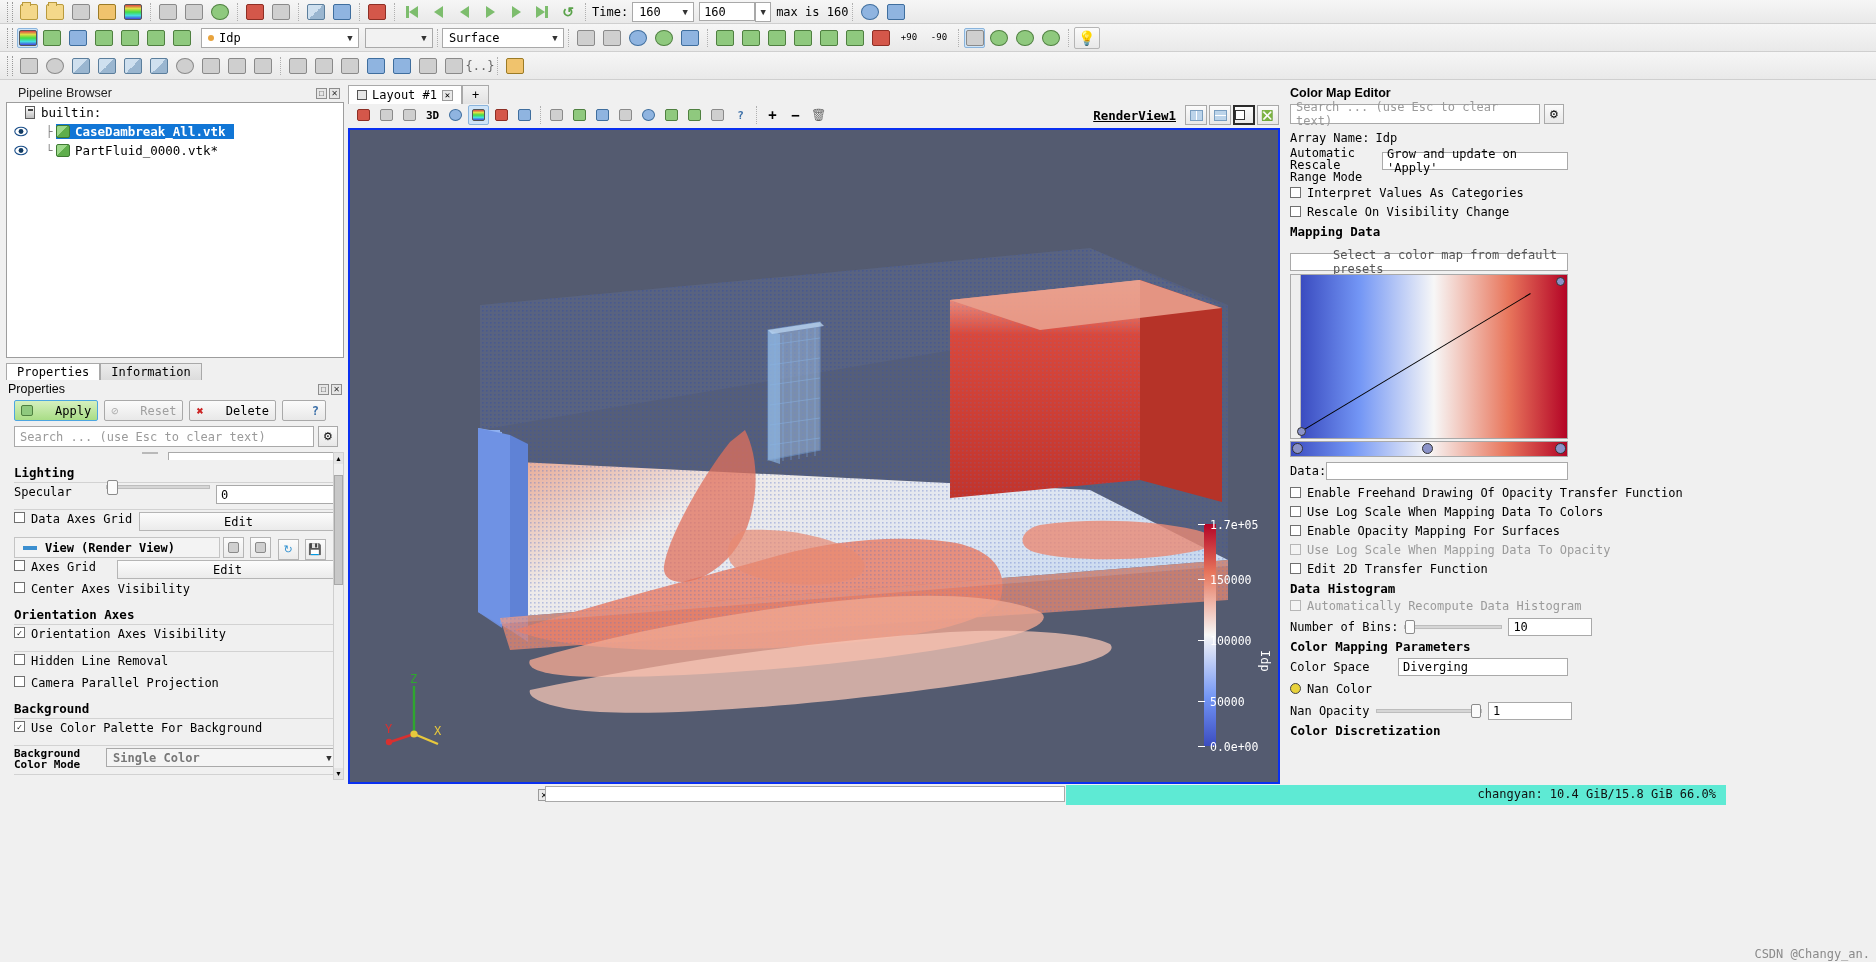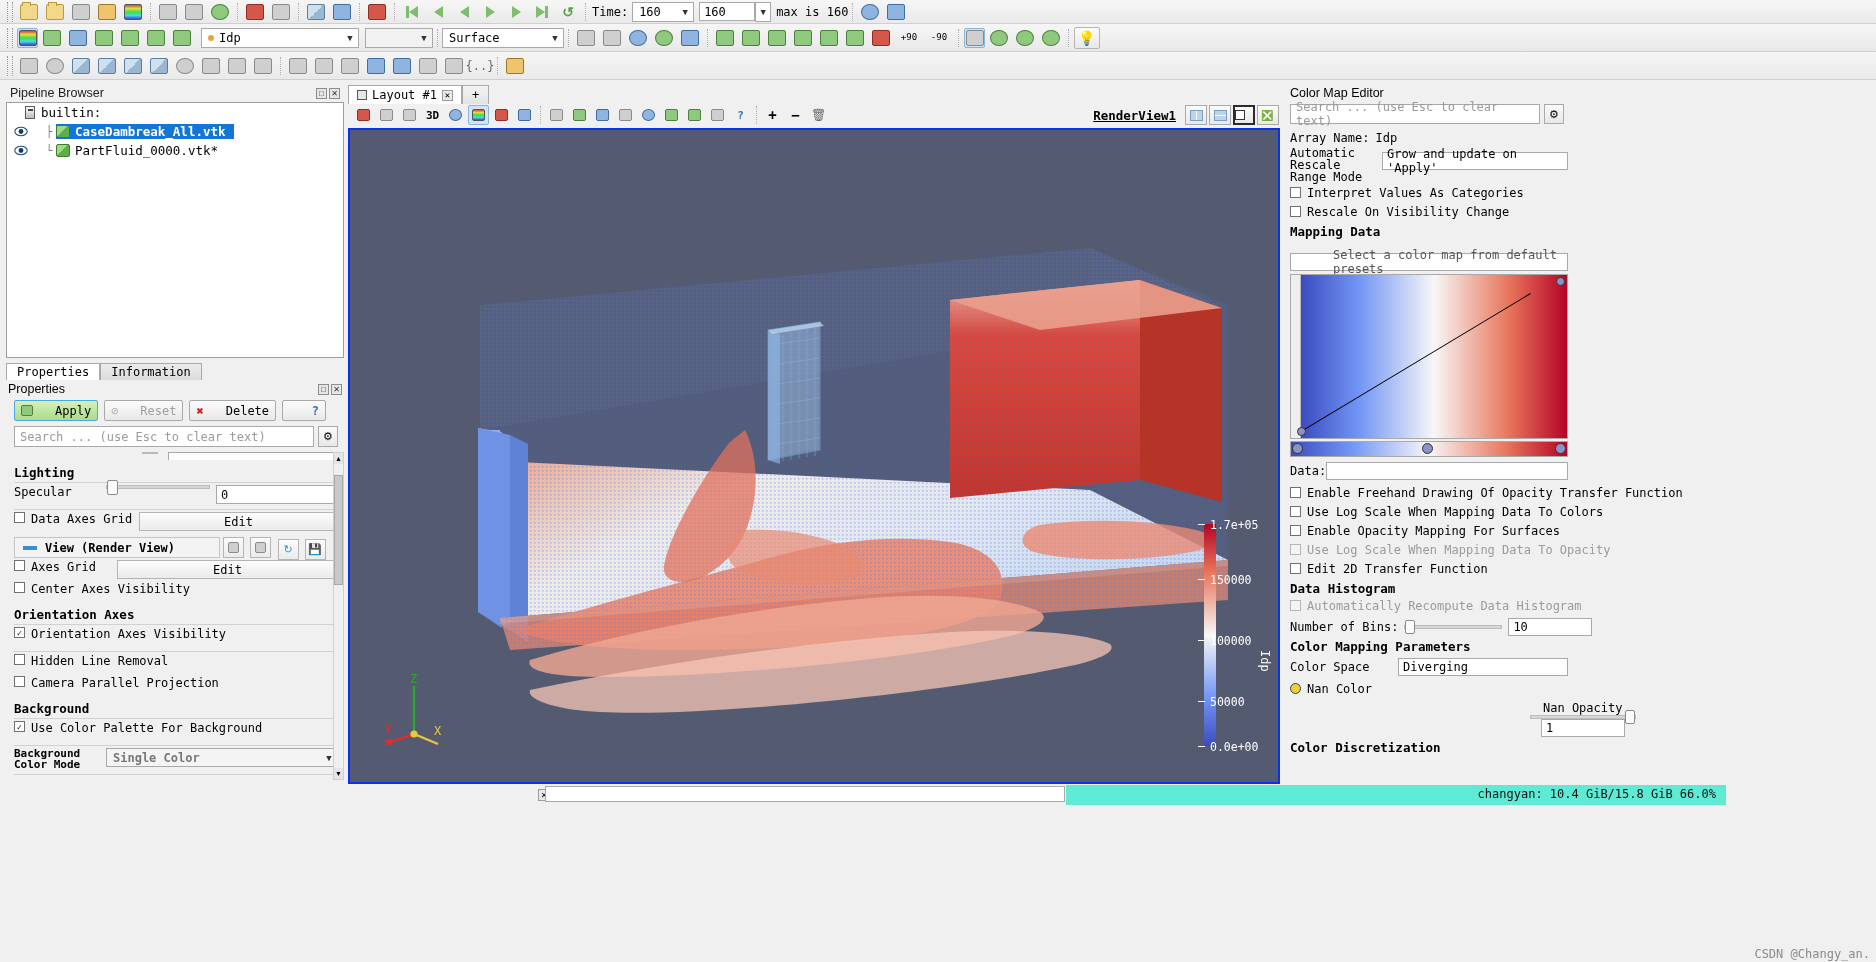--- a/index.html
+++ b/index.html
@@ -85,21 +85,21 @@
     background:#f0f0f0;
   }
   .panel-title .pt-btns { margin-left:auto; display:flex; gap:2px; }
   .mini-btn {
     width:11px; height:11px; border:1px solid #8d8d8d; background:#e6e6e6;
     font-size:8px; line-height:9px; text-align:center; cursor:pointer; color:#333;
   }
 
   
   #pipeline {
-    position:absolute; left:6px; top:84px; width:338px; height:274px;
+    position:absolute; left:6px; top:84px; width:338px; height:274px;padding-left:8px;
   }
   #pipeline .body {
     position:absolute; left:0; top:18px; right:0; bottom:0;
     background:#fff; border:1px solid #9d9d9d;
     overflow:hidden;
   }
   .pl-row { height:19px; display:flex; align-items:center; padding-left:6px; font-family:"DejaVu Sans Mono","Liberation Mono",monospace; font-size:12.5px; }
   .eye { width:15px; height:15px; margin-right:2px; flex:none; display:flex; align-items:center; justify-content:center;}
   .eye svg { display:block; }
   .pl-indent { width:12px; flex:none; }
@@ -210,21 +210,21 @@
   .legend-title { position:absolute; right:6px; top:520px; color:#fff;
                   font-family:"DejaVu Sans Mono","Liberation Mono",monospace; font-size:12px;
                   writing-mode:vertical-rl; }
 
   
   .axes { position:absolute; left:32px; bottom:30px; width:70px; height:80px; }
   .axlabel { position:absolute; font-family:"DejaVu Sans Mono","Liberation Mono",monospace; font-size:12px; }
 
   
   #cme { position:absolute; left:1286px; top:84px; width:590px; height:700px; background:#f0f0f0; }
-  #cme .cme-title { height:18px; display:flex; align-items:center; padding-left:4px; font-size:12.5px; }
+  #cme .cme-title { height:18px; display:flex; align-items:center; padding-left:4px; font-size:12.5px;font-weight:bold; }
   .cme-search { position:absolute; top:20px; left:4px; width:250px; height:20px; border:1px solid #a9a9a9;
                 background:#fff; display:flex; align-items:center; padding:0 5px; color:#9a9a9a;
                 font-family:"DejaVu Sans Mono","Liberation Mono",monospace; font-size:12px;}
   .cme-gear { position:absolute; top:20px; left:258px; width:20px;height:20px;border:1px solid #a9a9a9;
               background:linear-gradient(#fbfbfb,#e8e8e8); display:flex;align-items:center;justify-content:center;cursor:pointer;font-size:11px;}
   .cme-body { position:absolute; top:44px; left:4px; right:0; bottom:0; overflow:hidden; }
   .crow { display:flex; align-items:center; min-height:19px;
           font-family:"DejaVu Sans Mono","Liberation Mono",monospace; font-size:12px; }
   .cfield { height:18px; border:1px solid #a9a9a9; background:#fff; padding:0 4px;
             display:flex; align-items:center; font-family:"DejaVu Sans Mono","Liberation Mono",monospace; font-size:12px;}
@@ -1024,21 +1024,21 @@
       <div class="crow" style="margin-top:3px;">
         <span style="width:108px;">Color Space</span>
         <span class="cfield" style="width:170px;">
           <span>Diverging</span>
         </span>
       </div>
       <div class="crow" style="margin-top:3px;">
         <span class="swatch" style="background:#e8d23a;"></span>
         <span>Nan Color</span>
       </div>
-      <div class="crow" style="margin-top:3px;flex-direction:column;">
+      <div class="crow" style="margin-top:3px;">
         <span style="width:80px;">Nan Opacity</span>
         <span class="cslider" style="width:106px;">
             <span class="k" style="right:0;"></span>
           </span>
         <span class="cfield" style="width:84px;">
           <span>1</span>
         </span>
       </div>
       <div class="cgrp">Color Discretization</div>
     </div>

